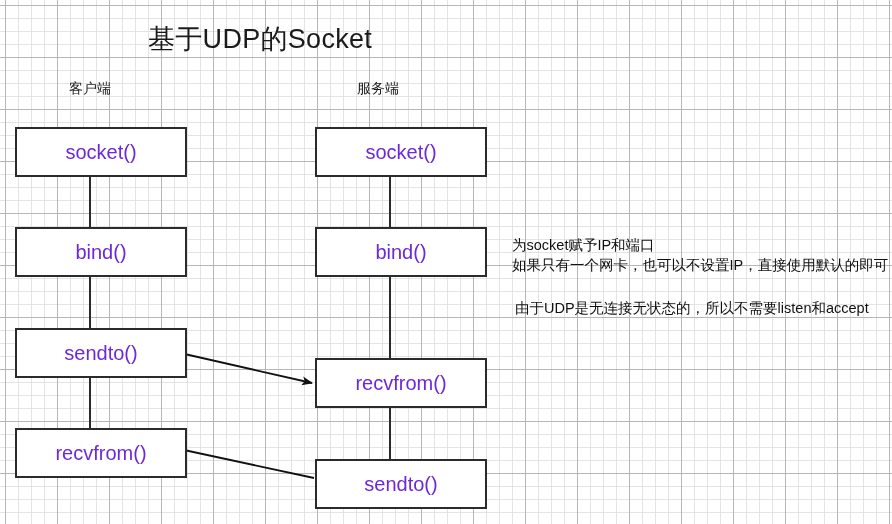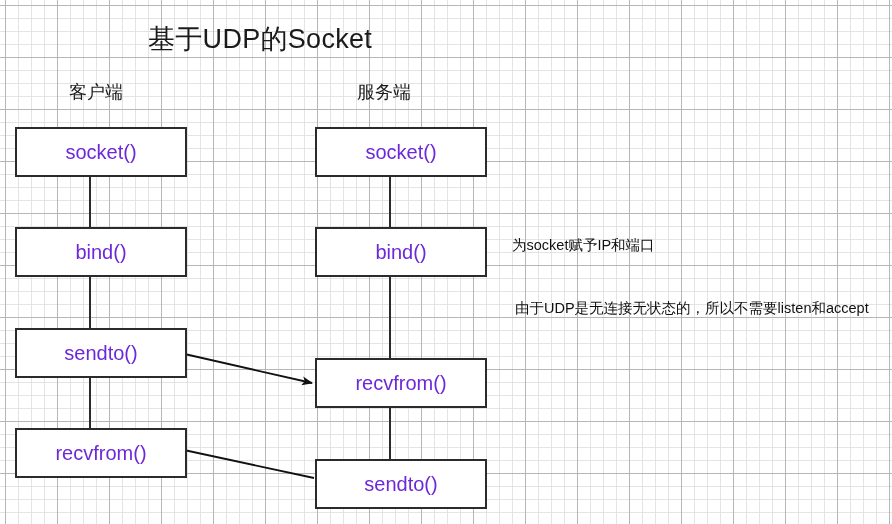--- a/index.html
+++ b/index.html
@@ -32,21 +32,21 @@
     top: 13px;
     font-size: 27px;
     color: #1a1a1a;
     white-space: nowrap;
     letter-spacing: 0.3px;
     margin-top: 8px;
   }
   .col-header {
     position: absolute;
     top: 80px;
-    font-size: 18px;
+    font-size: 14px;
     color: #1a1a1a;
     white-space: nowrap;
   }
   .col-header.client { left: 69px; }
   .col-header.server { left: 357px; text-align: right; }
 
   .node {
     position: absolute;
     width: 172px;
     height: 50px;
@@ -123,16 +123,17 @@
   <div class="node" style="left:15px; top:328px;">sendto()</div>
   <div class="node" style="left:15px; top:428px;">recvfrom()</div>
 
   <div class="node" style="left:315px; top:127px;">socket()</div>
   <div class="node" style="left:315px; top:227px;">bind()</div>
   <div class="node" style="left:315px; top:358px;">recvfrom()</div>
   <div class="node" style="left:315px; top:459px;">sendto()</div>
 
   <div class="note note-1">
     <div>为socket赋予IP和端口</div>
+    <div>如果只有一个网卡，也可以不设置IP，直接使用默认的即可</div>
   </div>
   <div class="note note-2">由于UDP是无连接无状态的，所以不需要listen和accept</div>
 
 </div>
 
 </body></html>

